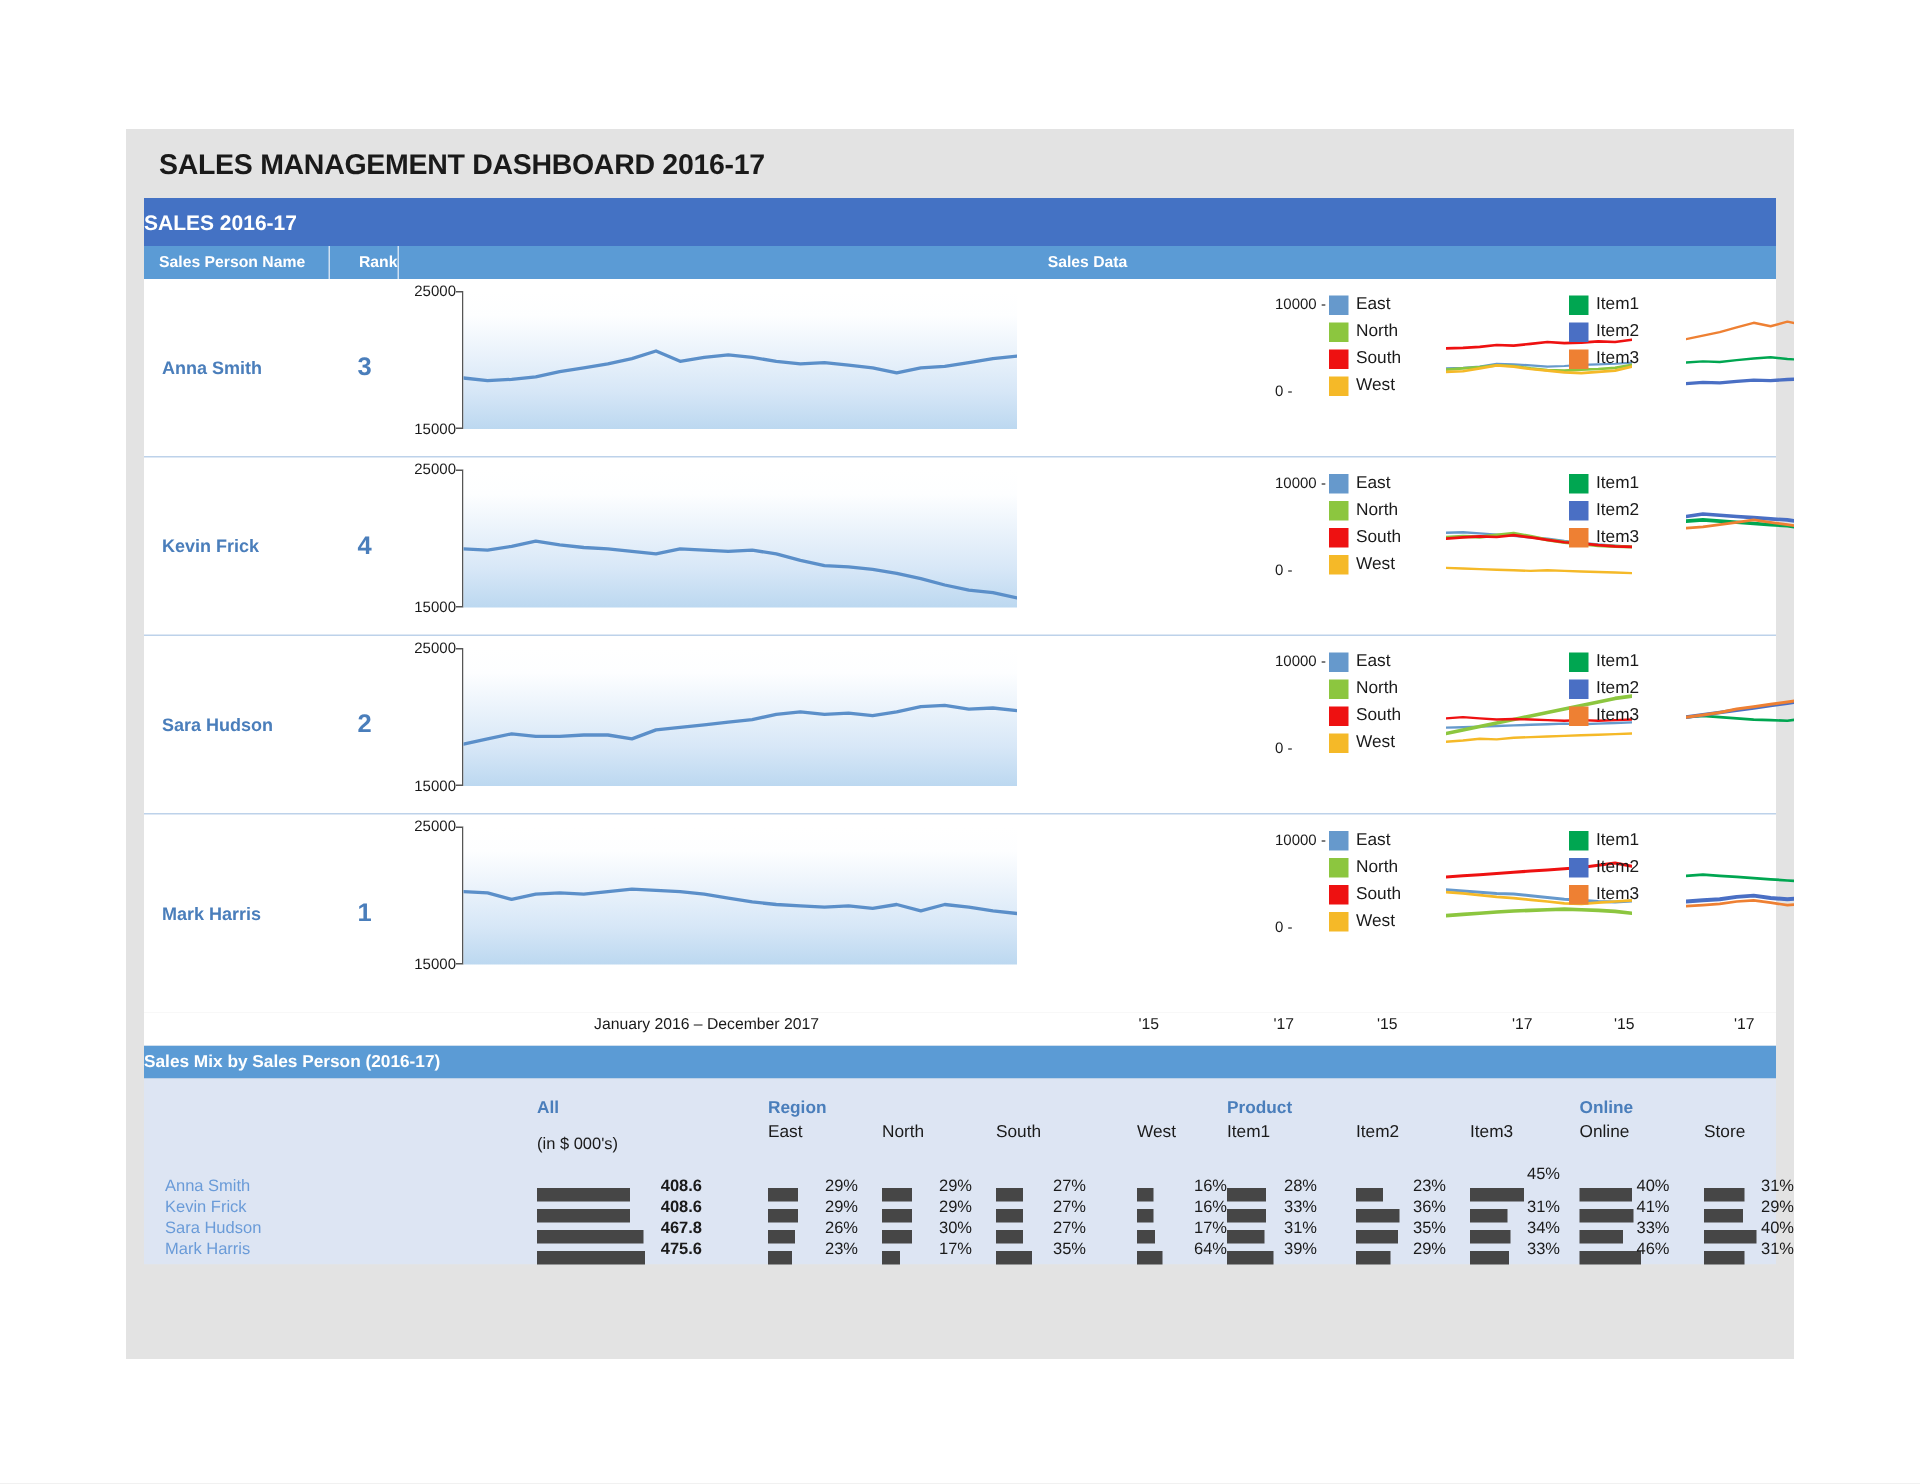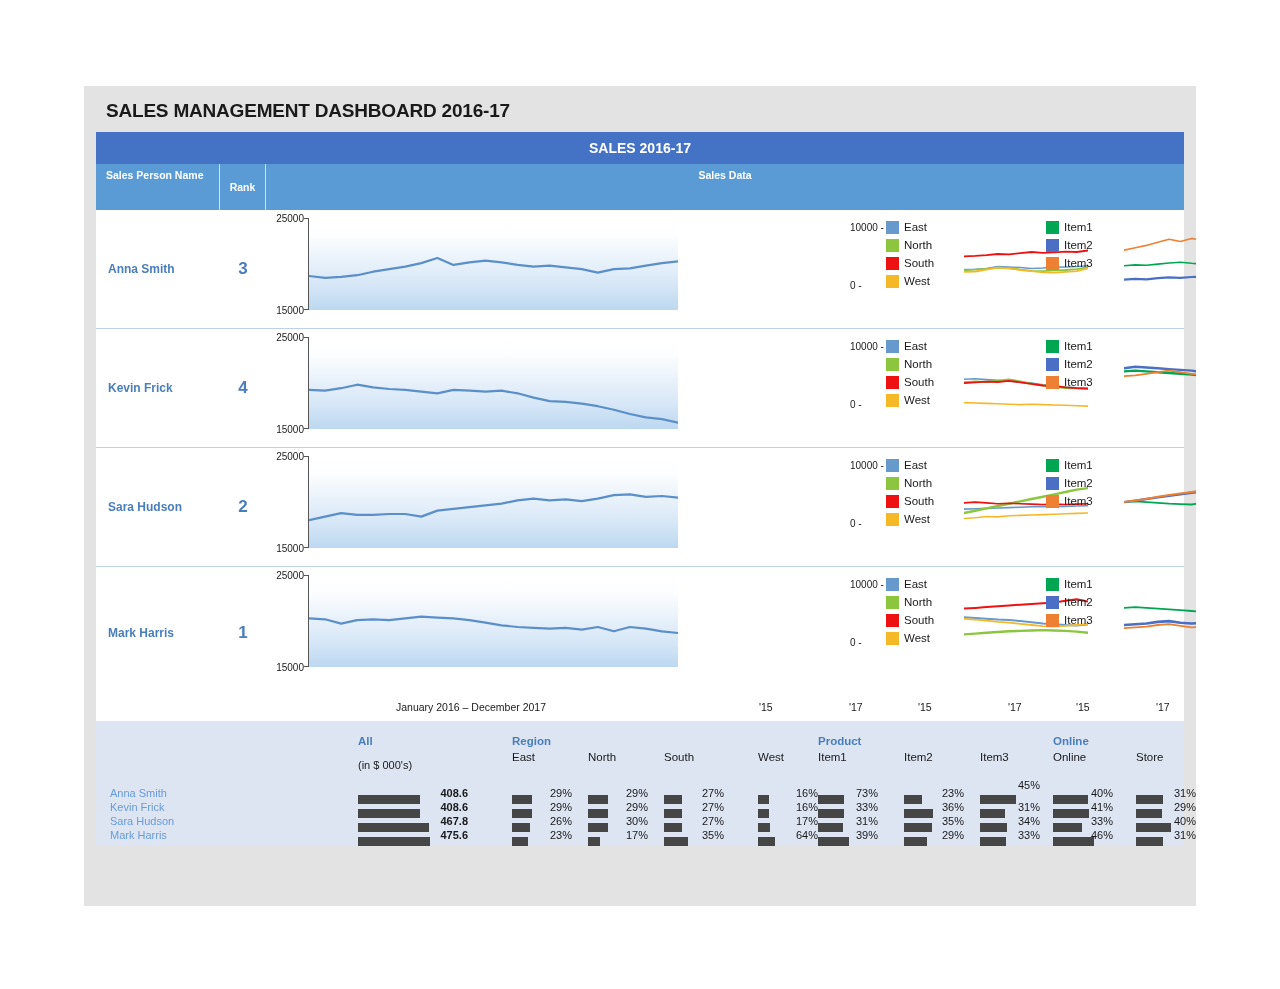--- a/index.html
+++ b/index.html
@@ -15,30 +15,30 @@
     background:#e3e3e3;
     overflow:hidden;
   }
   .dash-title{
     font-size:19px;font-weight:bold;color:#1a1a1a;
     padding:14px 0 10px 22px;letter-spacing:-0.2px;
   }
   .band{
     width:1088px;margin:0 auto;
     background:#4472c4;color:#fff;
-    font-size:14px;font-weight:bold;text-align:center;
+    font-size:14px;font-weight:bold;
     padding:8px 0;
   }
   .band.small{font-size:11.5px;padding:5px 0;background:#5b9bd5;}
   .colhead{
     width:1088px;margin:0 auto;display:flex;
     background:#5b9bd5;color:#fff;font-size:10.5px;font-weight:bold;
   }
   .colhead .c1{width:124px;padding:5px 0 5px 10px;box-sizing:border-box;border-right:1px solid #cfe0f2;}
-  .colhead .c2{width:46px;padding:17px 0;box-sizing:border-box;text-align:center;border-right:1px solid #cfe0f2;}
+  .colhead .c2{width:46px;padding:5px 0;box-sizing:border-box;text-align:right;border-right:1px solid #cfe0f2;}
   .colhead .c3{flex:1;padding:5px 0;text-align:center;}
   .rows{width:1088px;margin:0 auto;background:#fff;}
   .row{
     display:flex;align-items:stretch;
     border-bottom:1px solid #bdd2ea;
     height:118px;position:relative;
   }
   .row:last-child{border-bottom:none;height:132px;}
   .r-name{
     width:124px;display:flex;align-items:center;
@@ -411,20 +411,21 @@
     <div class="xlabels">
       <div class="xcenter">January 2016 – December 2017</div>
       <div class="xt" style="left:663px">'15</div>
       <div class="xt" style="left:753px">'17</div>
       <div class="xt" style="left:822px">'15</div>
       <div class="xt" style="left:912px">'17</div>
       <div class="xt" style="left:980px">'15</div>
       <div class="xt" style="left:1060px">'17</div>
     </div>
 
+    <div class="band small">Sales Mix by Sales Person (2016-17)</div>
 
     <div class="mix">
       <div class="mixgrid" id="mix-host">
           <div class="mgroup-title" style="left:262px">All</div>
           <div class="msub" style="left:262px">(in $ 000's)</div>
           <div class="mgroup-title" style="left:416px">Region</div>
           <div class="mgroup-title" style="left:722px">Product</div>
           <div class="mgroup-title" style="left:957px">Online</div>
           <div class="mcol-title" style="left:416px">East</div>
           <div class="mcol-title" style="left:492px">North</div>
@@ -440,21 +441,21 @@
           <div class="mval" style="left:330px;top:52px;width:42px">408.6</div>
           <div class="mbarwrap" style="left:416px;top:55px"><span class="mbar" style="width:19.7px"></span></div>
           <div class="mpct" style="left:442px;top:52px;width:34px">29%</div>
           <div class="mbarwrap" style="left:492px;top:55px"><span class="mbar" style="width:19.7px"></span></div>
           <div class="mpct" style="left:518px;top:52px;width:34px">29%</div>
           <div class="mbarwrap" style="left:568px;top:55px"><span class="mbar" style="width:18.4px"></span></div>
           <div class="mpct" style="left:594px;top:52px;width:34px">27%</div>
           <div class="mbarwrap" style="left:662px;top:55px"><span class="mbar" style="width:10.9px"></span></div>
           <div class="mpct" style="left:688px;top:52px;width:34px">16%</div>
           <div class="mbarwrap" style="left:722px;top:55px"><span class="mbar" style="width:25.6px"></span></div>
-          <div class="mpct" style="left:748px;top:52px;width:34px">73%</div>
+          <div class="mpct" style="left:748px;top:52px;width:34px">28%</div>
           <div class="mbarwrap" style="left:808px;top:55px"><span class="mbar" style="width:18.4px"></span></div>
           <div class="mpct" style="left:834px;top:52px;width:34px">23%</div>
           <div class="mbarwrap" style="left:884px;top:55px"><span class="mbar" style="width:36.0px"></span></div>
           <div class="mpct" style="left:910px;top:44px;width:34px">45%</div>
           <div class="mbarwrap" style="left:957px;top:55px"><span class="mbar" style="width:35.2px"></span></div>
           <div class="mpct" style="left:983px;top:52px;width:34px">40%</div>
           <div class="mbarwrap" style="left:1040px;top:55px"><span class="mbar" style="width:27.3px"></span></div>
           <div class="mpct" style="left:1066px;top:52px;width:34px">31%</div>
           <div class="mname" style="top:66px">Kevin Frick</div>
           <div class="mbarwrap" style="left:262px;top:69px"><span class="mbar" style="width:61.9px"></span></div>

